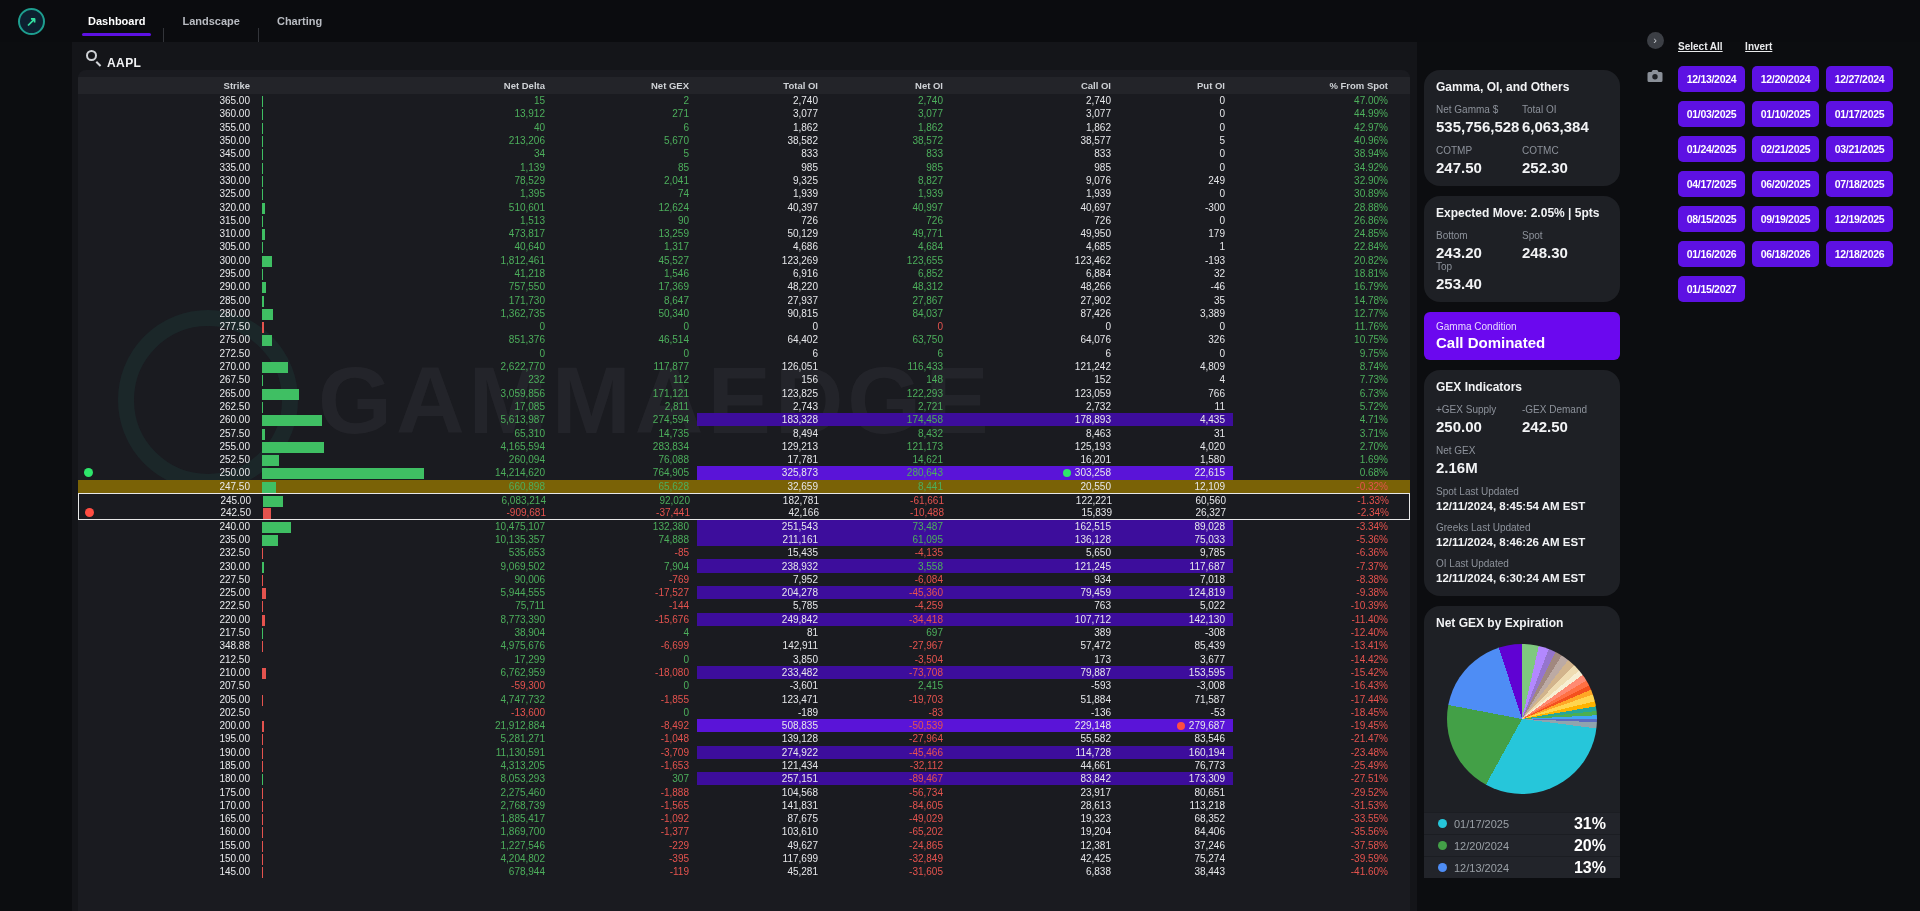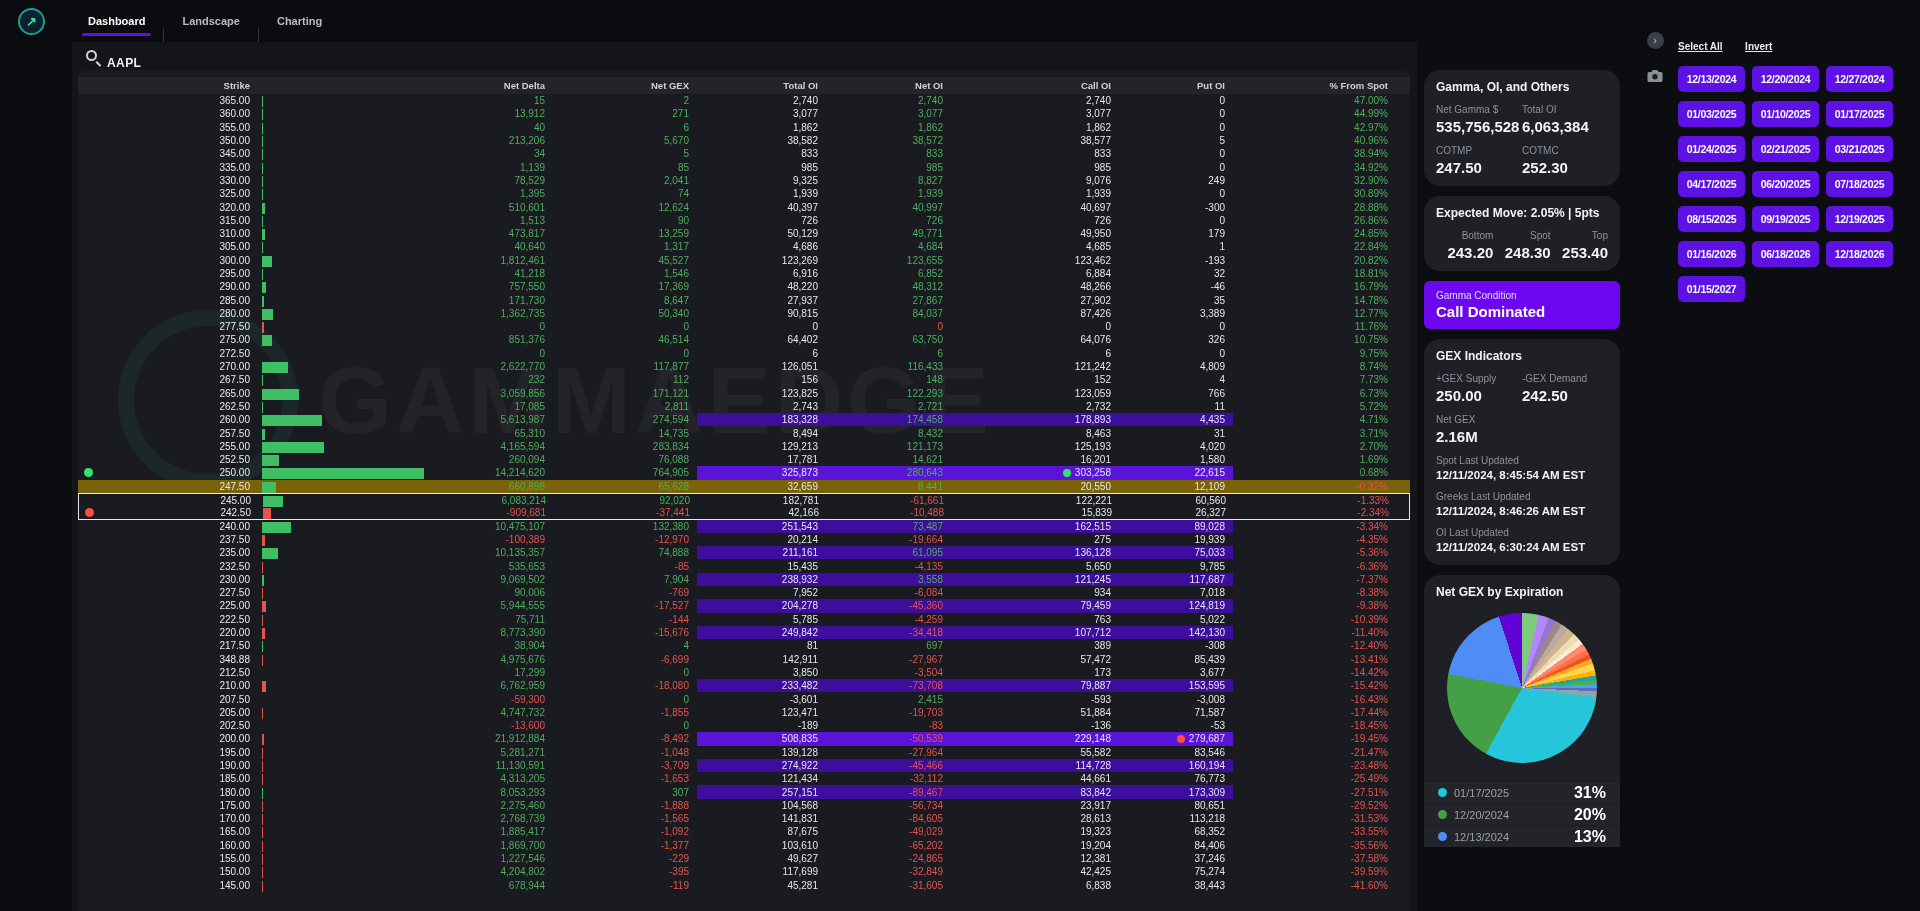--- a/index.html
+++ b/index.html
@@ -61,21 +61,21 @@
   .sideicons { position:absolute; left:1645px; top:32px; width:20px; display:flex; flex-direction:column; gap:18px; align-items:center; z-index:30;}
   .circbtn { width:17px; height:17px; border-radius:50%; background:#3c3f45; color:#c6c9ce;
     display:flex; align-items:center; justify-content:center; font-size:11px; line-height:1; cursor:pointer; }
   .camico { width:18px; height:18px; fill:#8a8f98; cursor:pointer; }
 
   
   .cards { position:absolute; left:1424px; top:70px; width:196px; }
   .card { background:#1e2025; border-radius:16px; padding:10px 12px; margin-bottom:10px; }
   .card-title { font-size:12px; font-weight:bold; color:#f2f3f5; margin-bottom:10px; }
   .kv-grid { display:grid; grid-template-columns:1fr 1fr; row-gap:10px; }
-  .kv3 { display:grid; grid-template-columns:1fr 1fr 1fr;text-align:right; }
+  .kv3 { display:grid; grid-template-columns:1fr 1fr; }
   .klabel { font-size:10px; color:#8d929b; margin-bottom:3px; }
   .kvalue { font-size:15px; font-weight:bold; color:#f2f3f5; }
   .kvalue.sm { font-size:11.5px; }
   .condcard { background:#6b08ef; border-radius:6px; padding:9px 12px; margin-bottom:10px; }
   .condlabel { font-size:10px; color:#e7d9ff; margin-bottom:2px; }
   .condvalue { font-size:15px; font-weight:bold; color:#ffffff; }
   .stack > div { margin-bottom:10px; }
   .piecard { padding-bottom:0; }
   .pie { width:150px; height:150px; border-radius:50%; margin:14px auto 18px auto; }
   .legend { margin:0 -12px; }
@@ -458,30 +458,20 @@
         <div class="tr">
           <div class="hlband"></div>
           <div class="td white-t strike">240.00</div>
           <div class="td pos-t"><div class="bar pos" style="width: 29px;"></div>10,475,107</div>
           <div class="td pos-t">132,380</div>
           <div class="td white-t">251,543</div>
           <div class="td pos-t">73,487</div>
           <div class="td white-t">162,515</div>
           <div class="td white-t">89,028</div>
           <div class="td neg-t pct">-3.34%</div>
-        </div>
-        <div class="tr">
-          <div class="td white-t strike">237.50</div>
-          <div class="td neg-t"><div class="bar neg" style="width: 3px;"></div>-100,389</div>
-          <div class="td neg-t">-12,970</div>
-          <div class="td white-t">20,214</div>
-          <div class="td neg-t">-19,664</div>
-          <div class="td white-t">275</div>
-          <div class="td white-t">19,939</div>
-          <div class="td neg-t pct">-4.35%</div>
         </div>
         <div class="tr">
           <div class="hlband"></div>
           <div class="td white-t strike">235.00</div>
           <div class="td pos-t"><div class="bar pos" style="width: 16px;"></div>10,135,357</div>
           <div class="td pos-t">74,888</div>
           <div class="td white-t">211,161</div>
           <div class="td pos-t">61,095</div>
           <div class="td white-t">136,128</div>
           <div class="td white-t">75,033</div>

